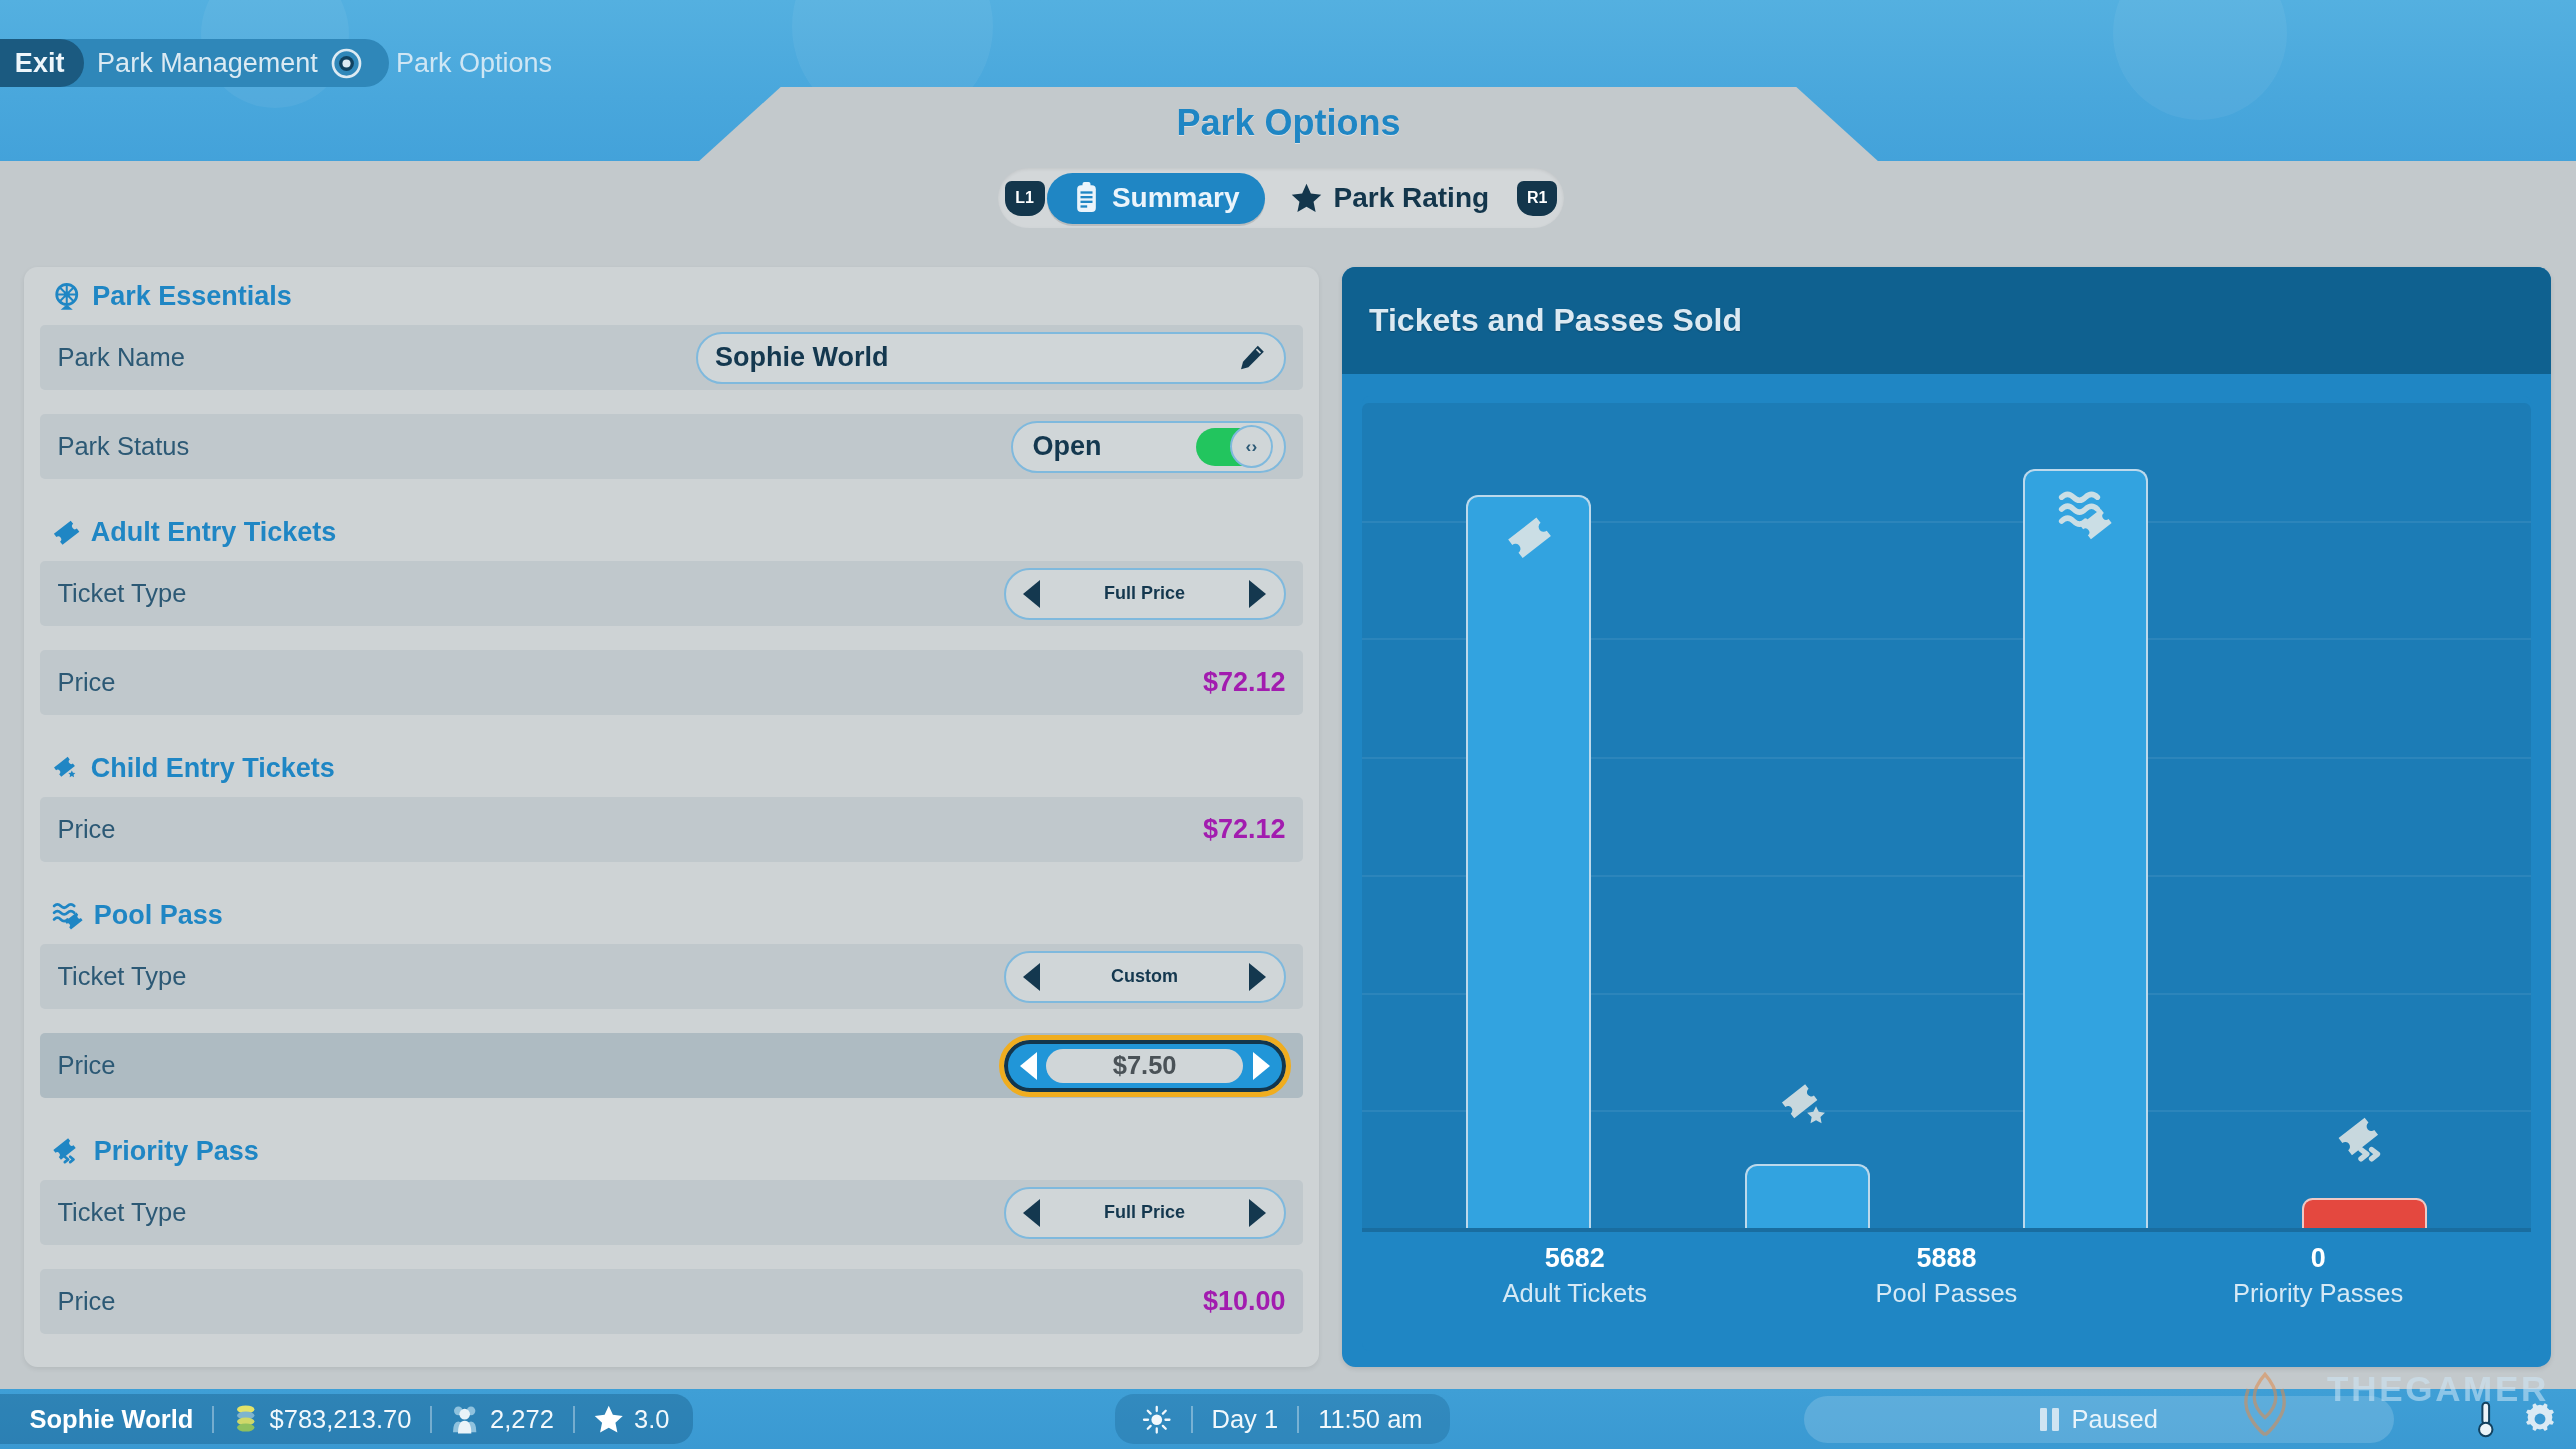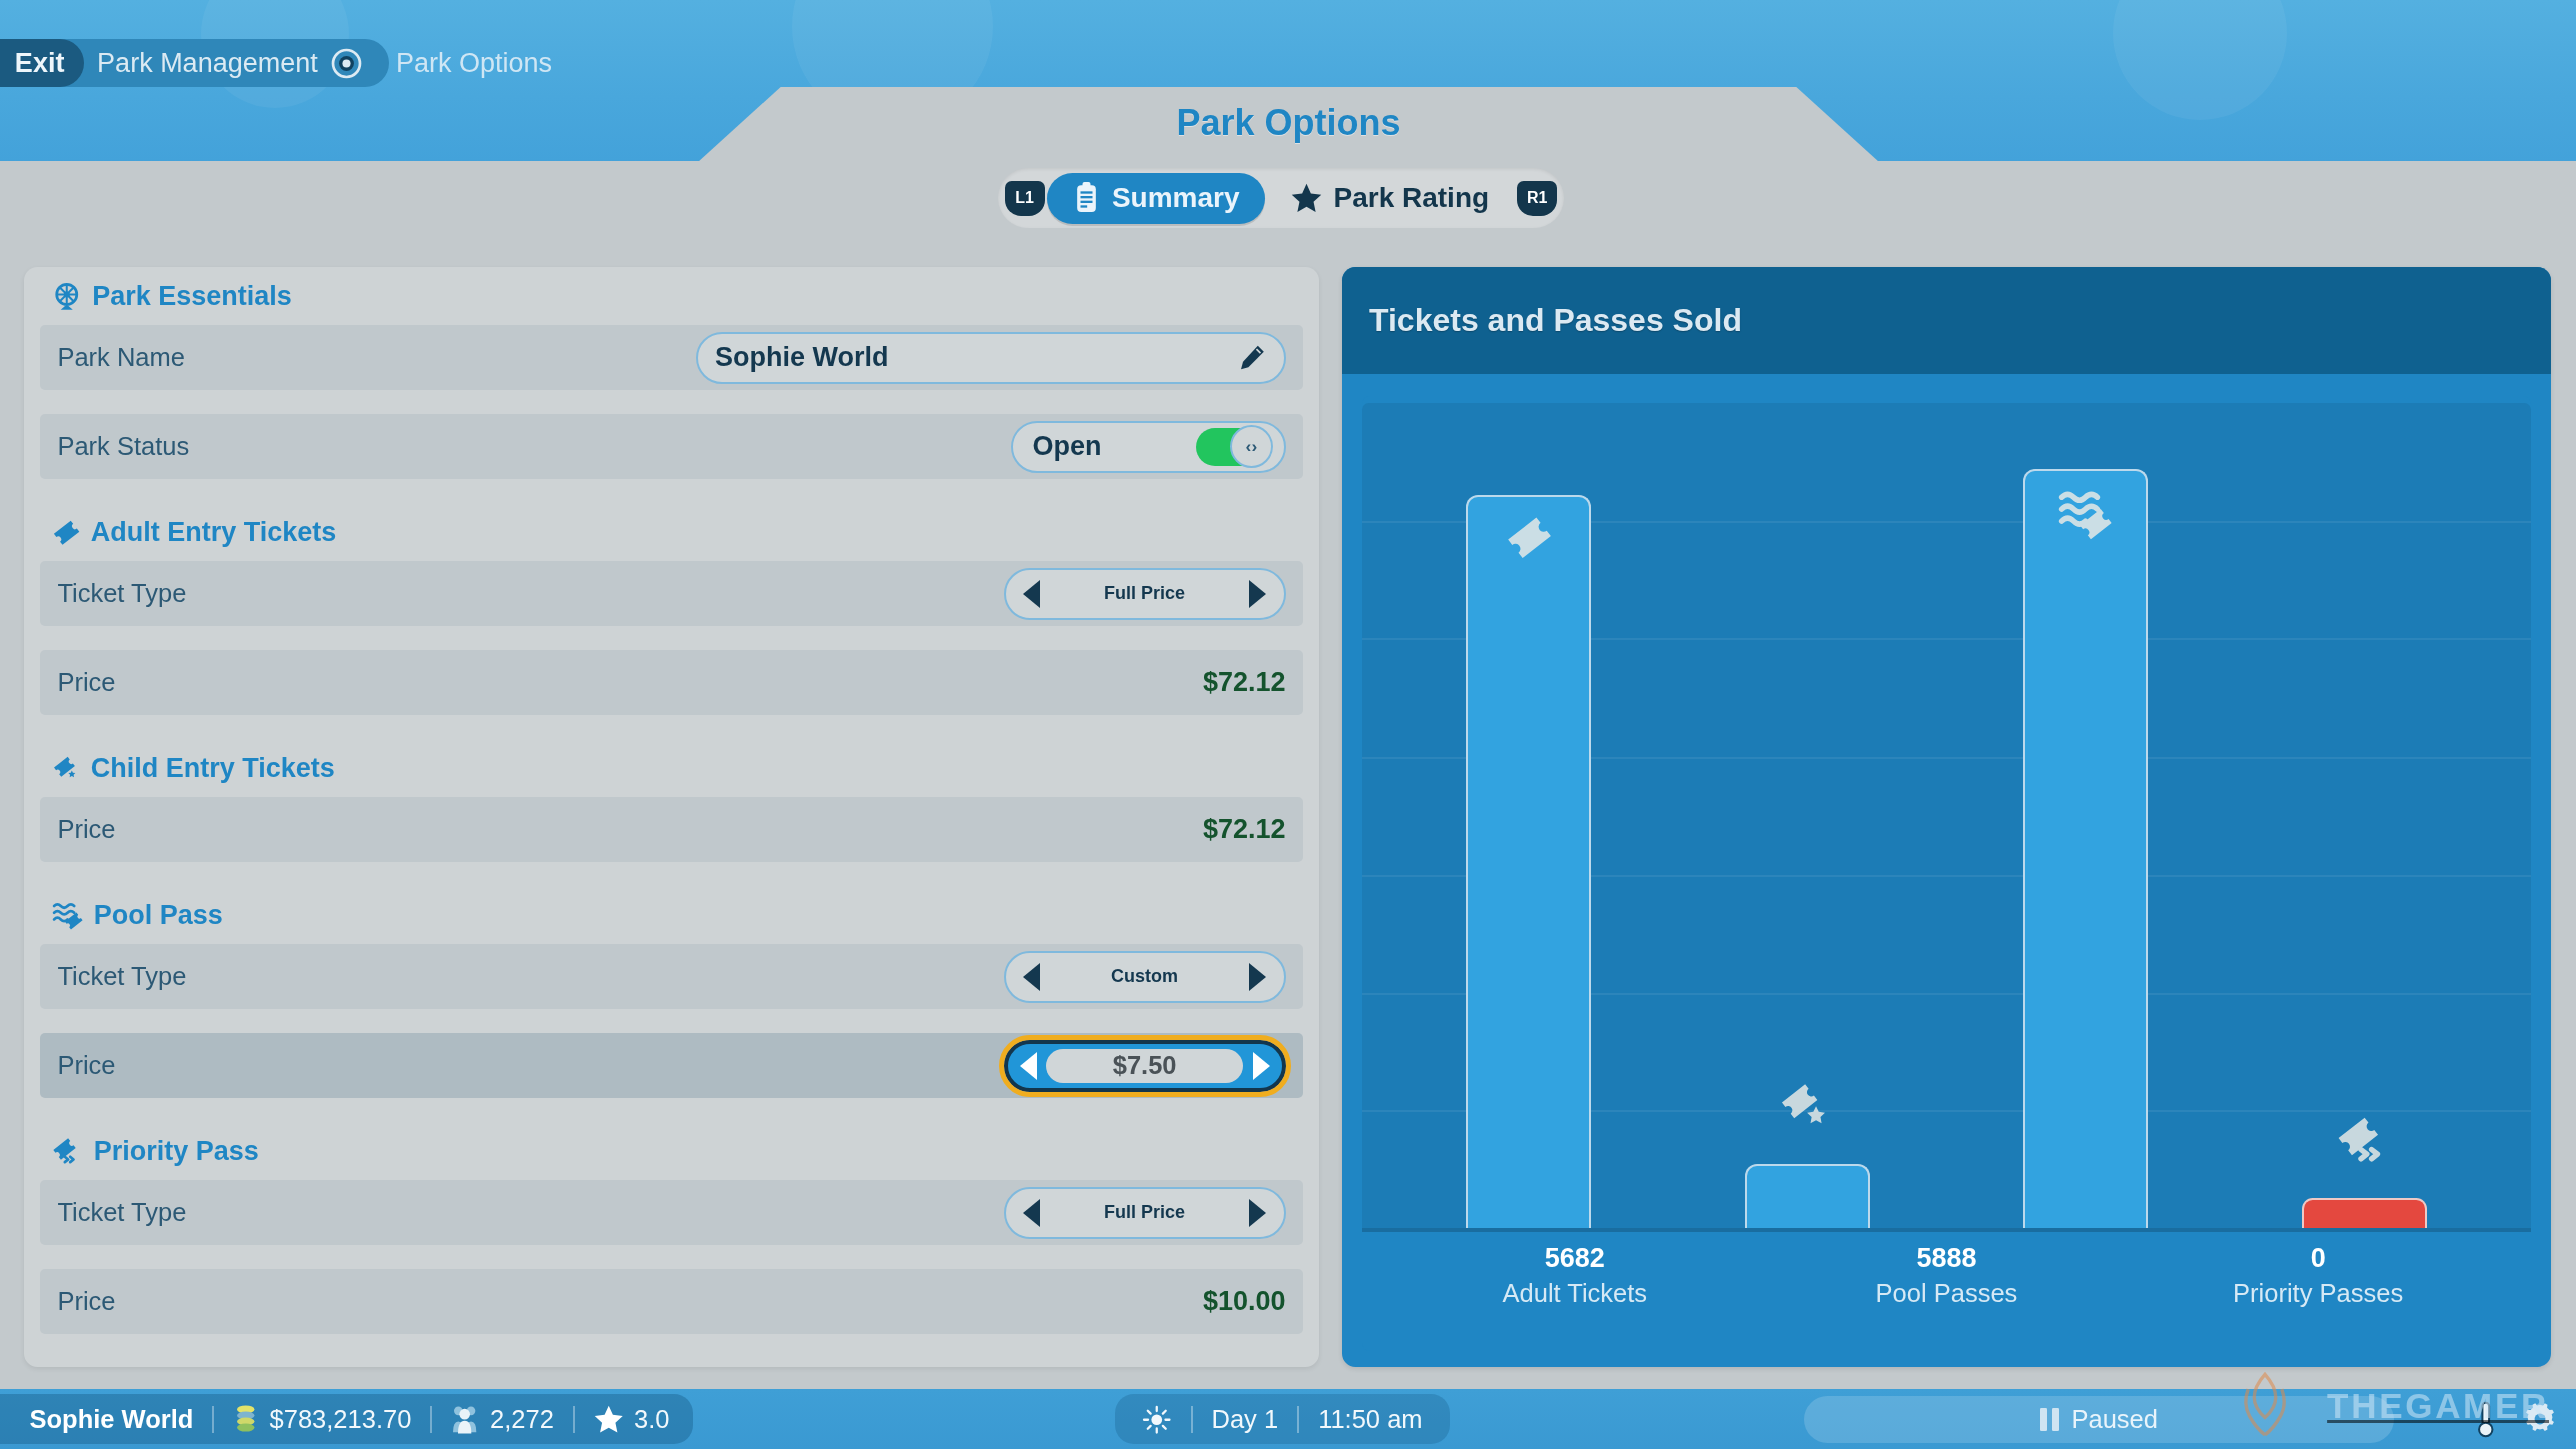--- a/index.html
+++ b/index.html
@@ -99,21 +99,21 @@
     color: #1f86c4; font-size: 27px; font-weight: 700;
   }
   .row {
     position: relative; display: flex; align-items: center;
     height: 65px; background: #c0c8cc; border-radius: 5px;
     margin-bottom: 24px; padding: 0 17.4px;
   }
   .row.sel { background: #aebbc2; }
   .row-label { color: #2c5975; font-size: 25.5px; font-weight: 400; }
   .row-right { margin-left: auto; display: flex; align-items: center; }
-  .row-value { color: #14532d; font-size: 27px; font-weight: 700; }
+  .row-value { color: #a21caf; font-size: 27px; font-weight: 700; }
 
   
   .namefield {
     width: 590px; height: 52px; background: #d0d6d8;
     border: 2.7px solid #7fb9dd; border-radius: 26px;
     display: flex; align-items: center; padding: 0 17.4px;
   }
   .namefield .nf-text { color: #14384f; font-size: 27px; font-weight: 700; }
   .namefield .nf-pencil { margin-left: auto; }
 
@@ -247,21 +247,21 @@
   .pause-ico { display: flex; gap: 4.7px; }
   .pause-ico i { display: block; width: 7.4px; height: 23px; background: #cfe4f2; border-radius: 1.3px; }
   .sb-icons {
     position: absolute; right: 19px; top: 6.7px; height: 47px;
     display: flex; align-items: center; gap: 23px;
   }
 
   
   .watermark {
     position: absolute; right: 27px; top: 1369px;
-    display: flex; align-items: center; gap: 25px; opacity: .55; text-decoration: underline;
+    display: flex; align-items: flex-start; gap: 25px; opacity: .55;
   }
   .wm-text {
     font-size: 35px; font-weight: 700; letter-spacing: 2.7px;
     color: #cfe7f7;
   }
 </style>
 </head>
 <body>
 
 <div id="app">

